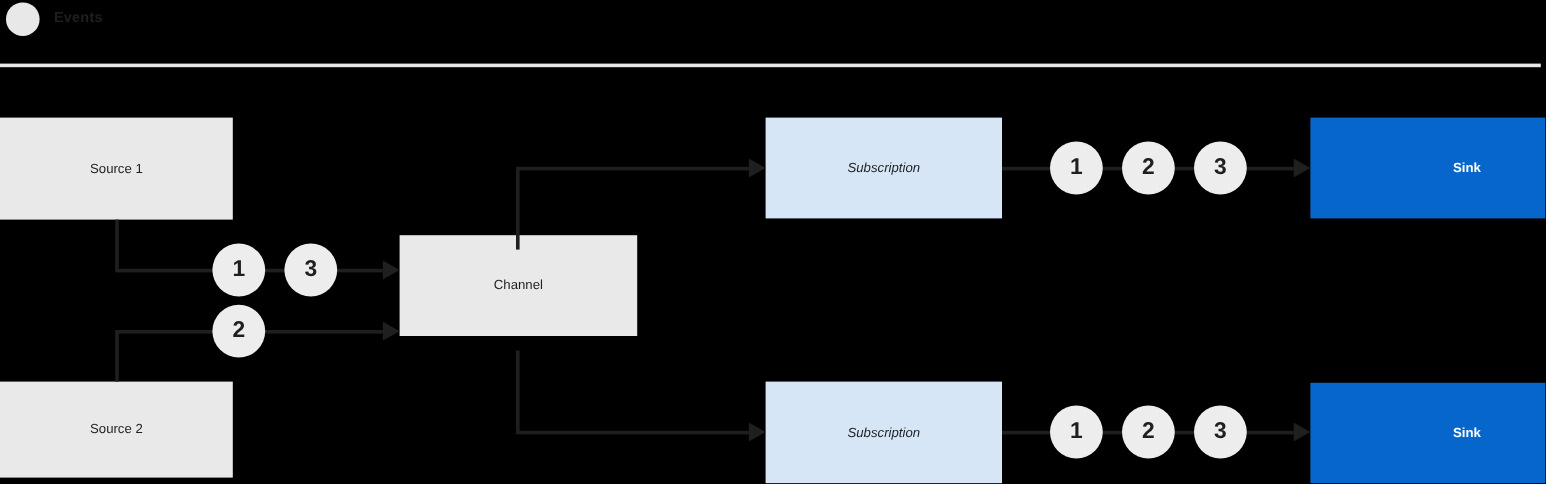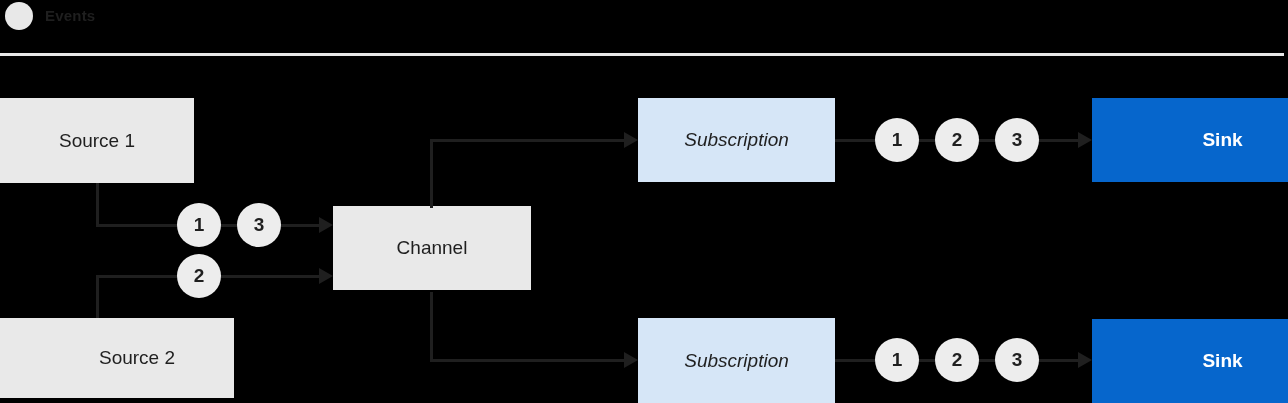--- a/index.html
+++ b/index.html
@@ -5,34 +5,34 @@
   html,body{margin:0;padding:0;background:#000;}
   #stage{
     position:relative;width:1288px;height:403px;background:var(--background,#000);
     font-family:"Liberation Sans", sans-serif;overflow:hidden;
   }
   .legend-circle{
     position:absolute;left:5px;top:2px;width:28px;height:28px;border-radius:50%;
     background:var(--legend-circle,#e8e8e8);
   }
   .legend-label{
-    position:absolute;left:45px;top:7px;font-size:15px;font-weight:700;
+    position:absolute;left:45px;top:7px;font-size:12px;font-weight:700;
     color:var(--text-dark,#1f1f1f);letter-spacing:.2px;
   }
   .divider{position:absolute;left:0;top:53px;width:1284px;height:3px;background:var(--divider,#e8e8e8);}
   .node{
     position:absolute;display:flex;align-items:center;justify-content:center;
-    font-size:19px;font-weight:500;color:var(--text-dark,#1f1f1f);
+    font-size:11px;font-weight:500;color:var(--text-dark,#1f1f1f);
   }
   .node.gray{background:var(--box-gray,#e9e9e9);}
   .node.lightblue{background:var(--box-blue-light,#d6e6f7);font-style:italic;}
   .node.blue{background:var(--box-blue,#0666cc);color:var(--text-light,#fff);font-weight:600;padding-left:33px;}
   .src1{left:0;top:98px;width:194px;height:85px;}
-  .src2{left:0;top:318px;width:194px;height:80px;padding-left:40px;}
-  .chan{left:333px;top:206px;width:198px;height:84px;}
+  .src2{left:0;top:318px;width:194px;height:80px;}
+  .chan{left:333px;top:196px;width:198px;height:84px;}
   .sub1{left:638px;top:98px;width:197px;height:84px;}
   .sub2{left:638px;top:318px;width:197px;height:85px;}
   .sink1{left:1092px;top:98px;width:195px;height:84px;}
   .sink2{left:1092px;top:319px;width:195px;height:84px;}
   .line{position:absolute;background:var(--line,#1f1f1f);}
   .arrow{
     position:absolute;width:0;height:0;
     border-top:8px solid transparent;border-bottom:8px solid transparent;
     border-left:14px solid var(--line,#1f1f1f);
   }

